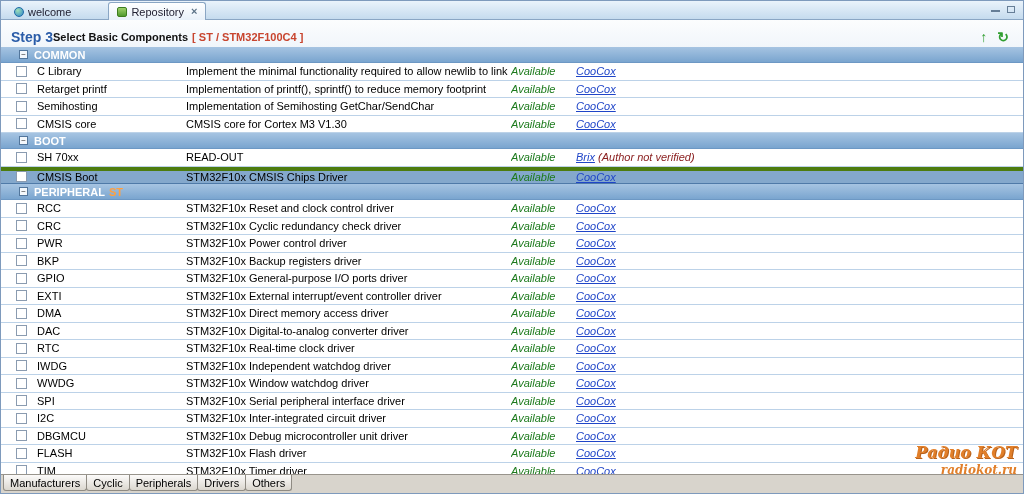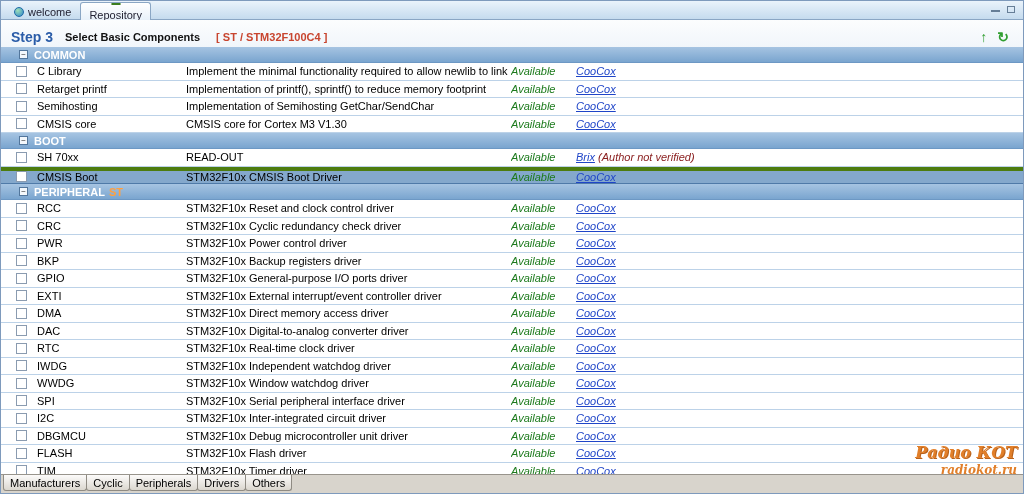--- a/index.html
+++ b/index.html
@@ -17,51 +17,50 @@
     height: 494px;
     border: 1px solid #7e9abc;
     background: #ffffff;
     overflow: hidden;
   }
   
   .tabbar {
     position: absolute; top: 0; left: 0; right: 0; height: 19px;
     background: linear-gradient(#eaf3fb, #c5dbee);
     border-bottom: 1px solid #8aa6c4;
-    display: flex; align-items: flex-end; padding-left: 4px;
+    display: flex; align-items: flex-end; padding-left: 4px; gap: 28px;
   }
   .tab {
     height: 18px; display: flex; align-items: center; gap: 4px;
     padding: 0 8px; font-size: 11px; color: #223; position: relative; top: 1px;
     border: 1px solid transparent; border-bottom: none; border-radius: 3px 3px 0 0;
   }
   .tab.active {
     background: linear-gradient(#ffffff, #e8f1fa);
     border-color: #8aa6c4;
-    flex-direction: column;
   }
   .tab-icon-globe {
     width: 10px; height: 10px; border-radius: 50%;
     background: radial-gradient(circle at 35% 30%, #9fe0b8, #2f86c8);
     border: 1px solid #1d6aa8; display: inline-block;
   }
   .tab-icon-repo {
     width: 10px; height: 10px; border-radius: 2px;
     background: linear-gradient(#9fd06a, #4f9a2e);
     border: 1px solid #3c7d1e; display: inline-block;
   }
   .tab-close { color: #5a7186; font-size: 11px; font-weight: bold; margin-left: 3px; line-height: 11px; }
   .win-controls { margin-left: auto; display: flex; gap: 7px; align-self: flex-start; padding: 4px 8px 0 0; }
   .win-min { width: 9px; height: 2px; background: #667e97; margin-top: 5px; }
   .win-restore { width: 8px; height: 7px; border: 1px solid #667e97; margin-top: 1px; }
   
   .step-header {
     position: absolute; top: 19px; left: 0; right: 0; height: 33px;
     background: linear-gradient(#fcfdfe, #eef4fa);
-    display: flex; align-items: center; padding: 0 10px; gap: 12px;
+    display: flex; align-items: center; padding: 0 10px; 
   }
   .step-label { color: #2a5ca8; font-weight: bold; font-size: 14px; }
   .step-subtitle { color: #111; font-weight: bold; font-size: 11px; }
   .step-target { color: #c8452f; font-weight: bold; font-size: 11px; margin-left: -4px; padding-left: 8px; }
   .header-icons { margin-left: auto; display: flex; gap: 10px; padding-right: 4px; }
   .hicon { color: #2f9e2f; font-size: 14px; font-weight: bold; line-height: 14px; cursor: pointer; }
   
   .table {
     position: absolute; top: 46px; bottom: 19px; left: 0; right: 0;
     overflow: hidden; background: #fff;
@@ -205,21 +204,21 @@
         <span class="cell name-cell">SH 70xx</span>
         <span class="cell desc-cell">READ-OUT</span>
         <span class="cell status-cell">Available</span>
         <span class="cell vendor-cell"><span class="vendor-link">Brix</span><span class="vendor-note"> (Author not verified)</span></span>
       </div>
       <div class="row selected">
         <span class="cell cb-cell">
           <span class="checkbox"></span>
         </span>
         <span class="cell name-cell">CMSIS Boot</span>
-        <span class="cell desc-cell">STM32F10x CMSIS Boot Driver</span>
+        <span class="cell desc-cell">STM32F10x CMSIS Chips Driver</span>
         <span class="cell status-cell">Available</span>
         <span class="cell vendor-cell"><span class="vendor-link">CooCox</span></span>
       </div>
       <div class="section-header">
         <span class="collapse-box">−</span>
         <span class="section-title">PERIPHERAL</span>
         <span class="section-suffix">ST</span>
       </div>
       <div class="row">
         <span class="cell cb-cell">

